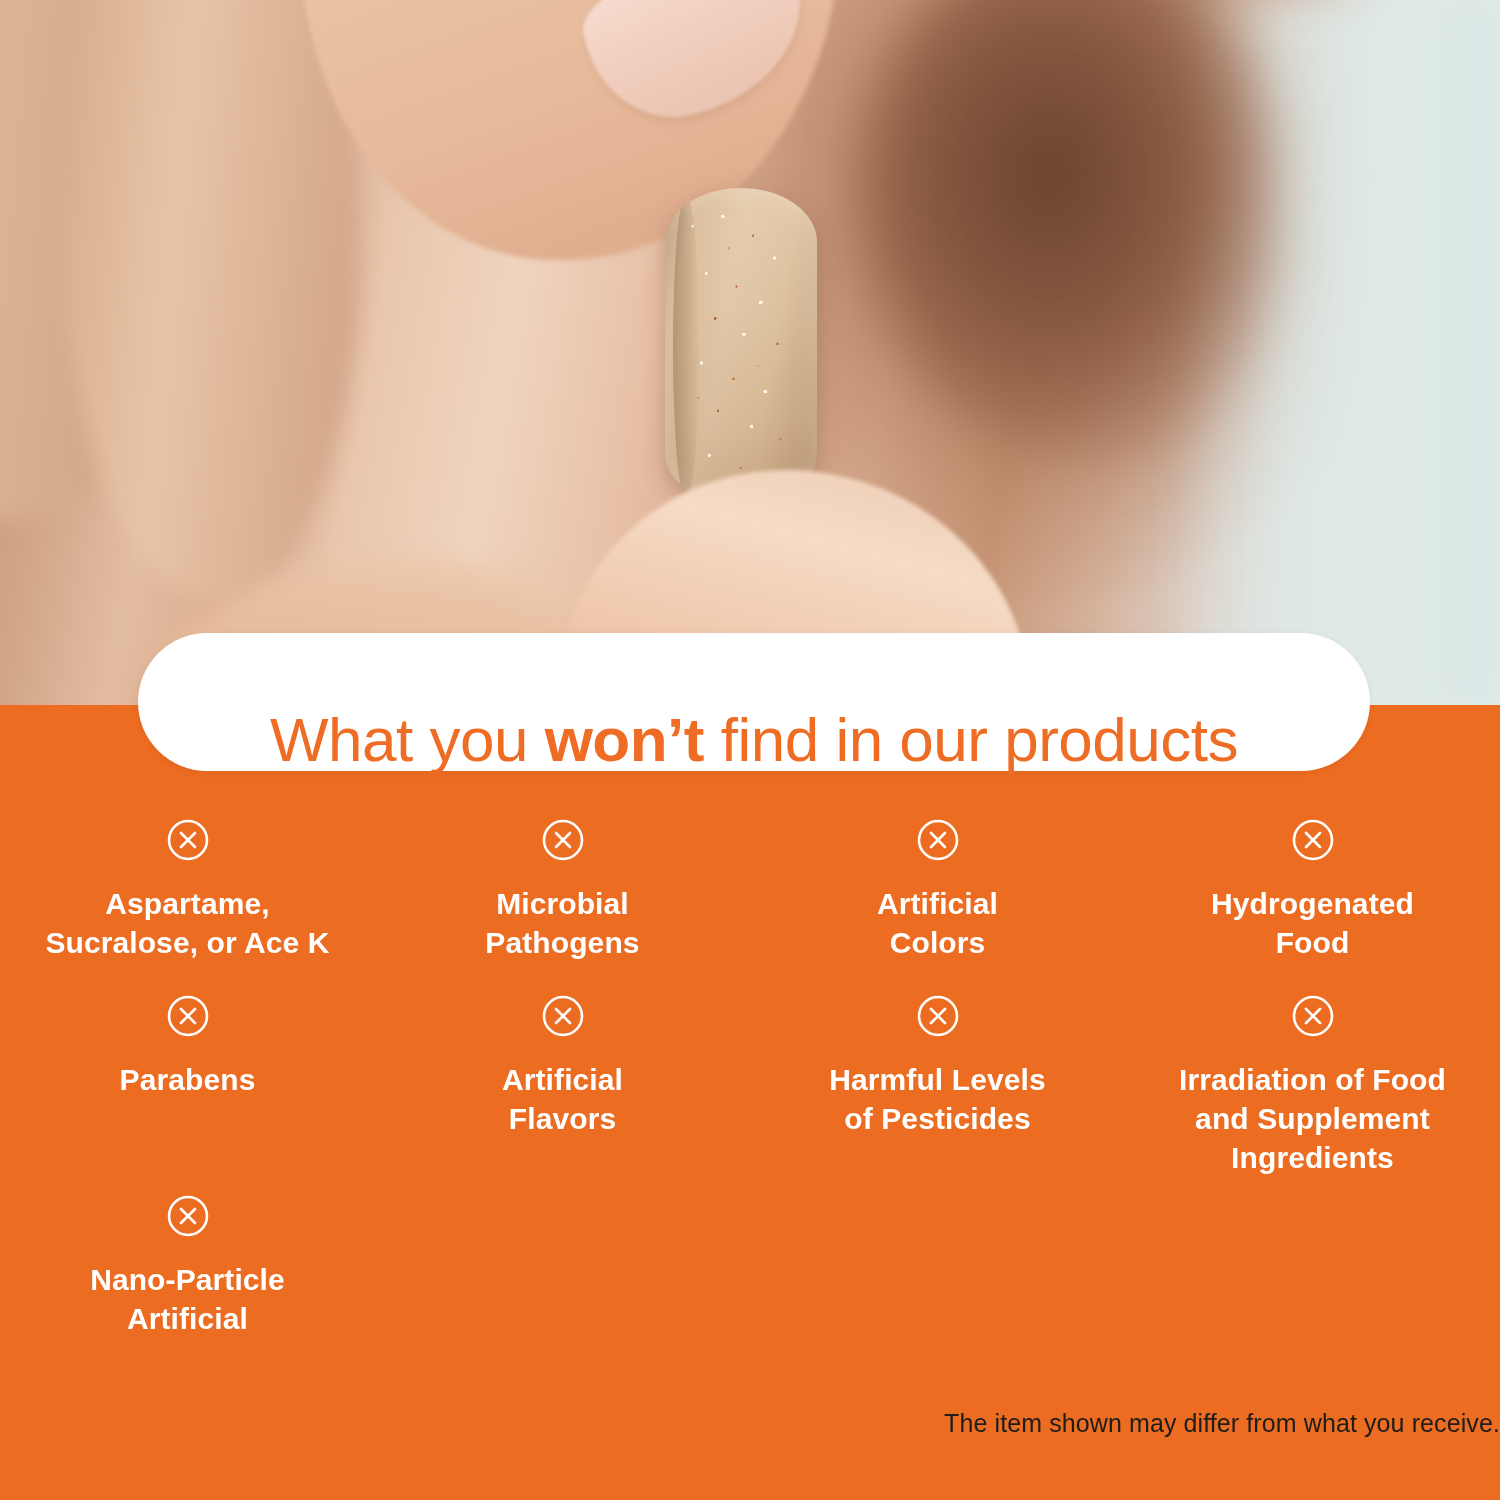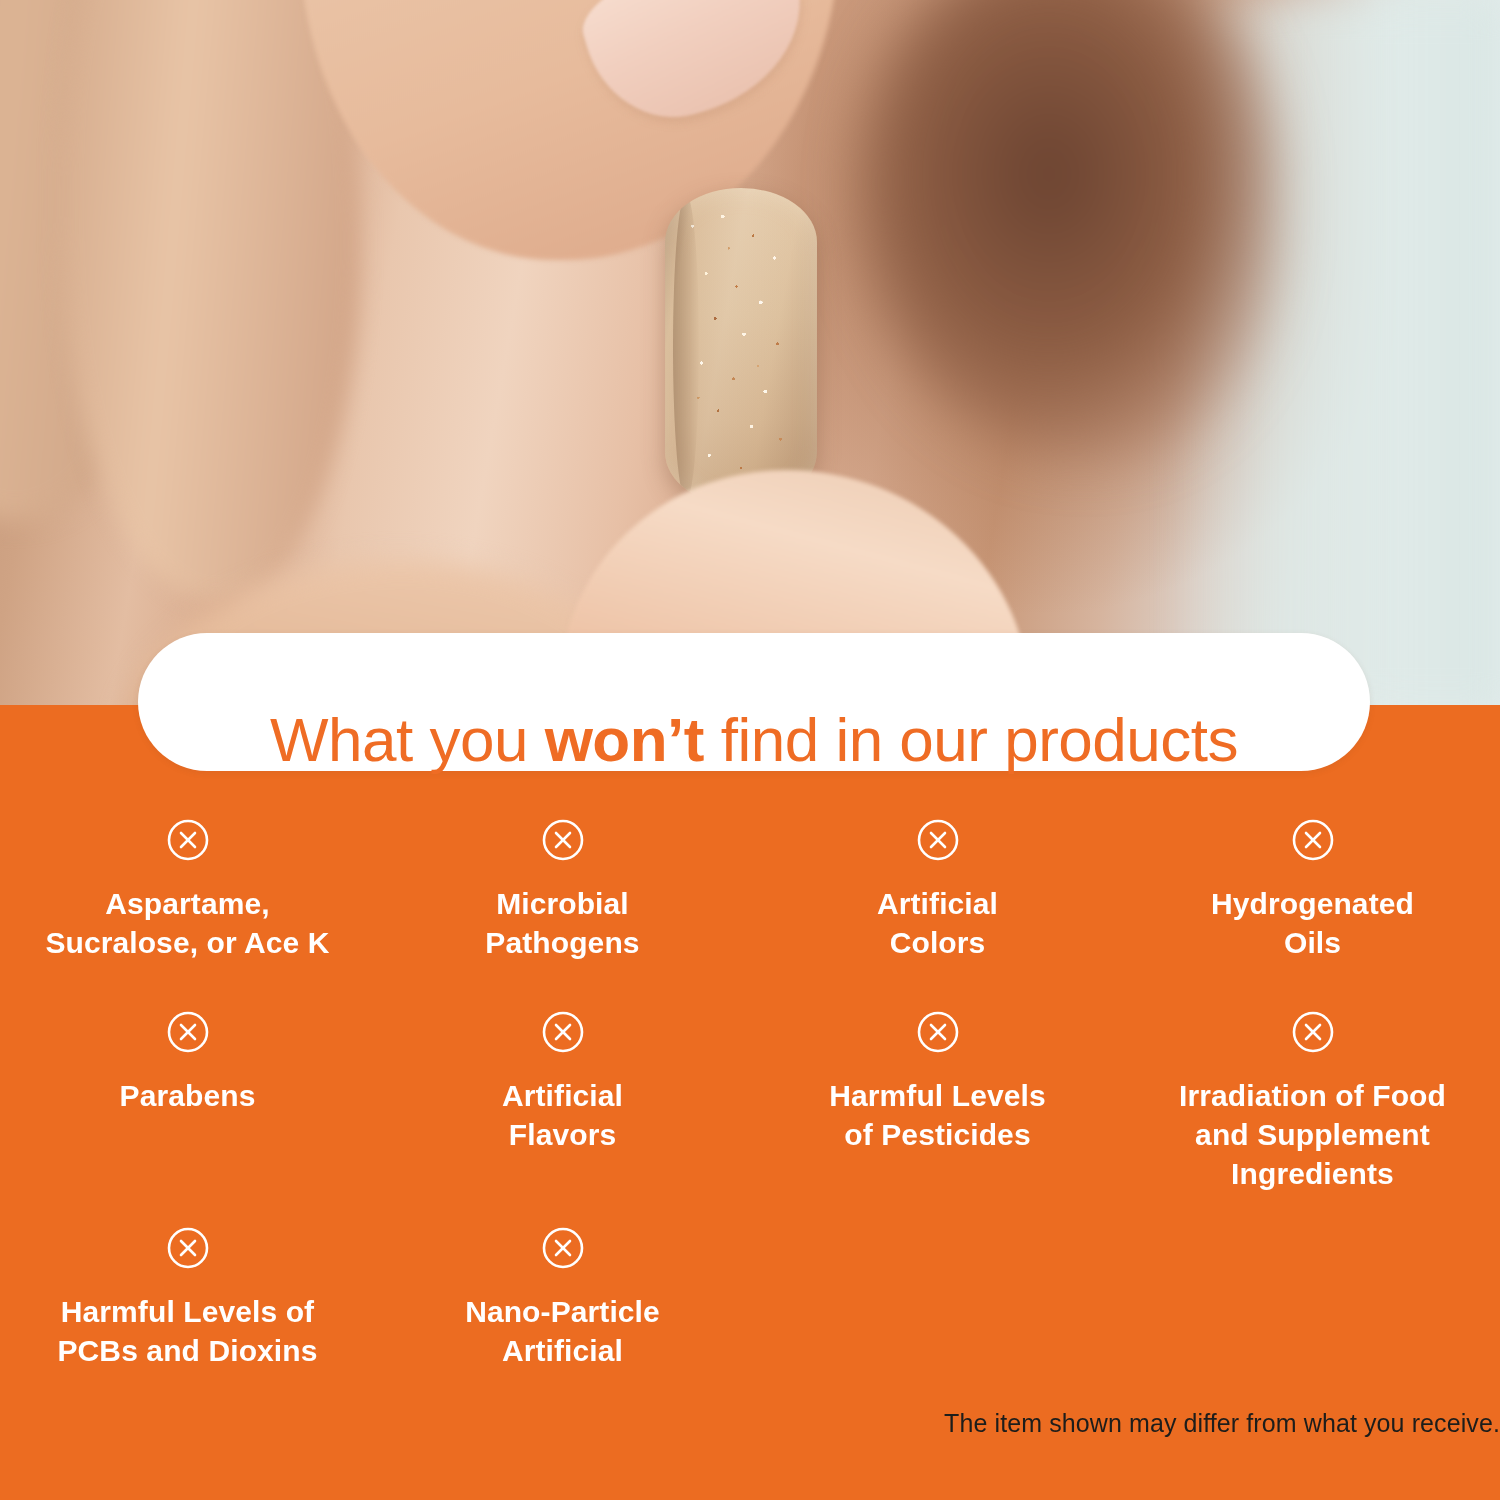--- a/index.html
+++ b/index.html
@@ -211,21 +211,21 @@
   .banner-title .bold { font-weight: 700; }
 
   
   .grid {
     position: absolute;
     left: 0;
     top: 818px;
     width: 1500px;
     display: grid;
     grid-template-columns: repeat(4, 375px);
-    row-gap: 16px;
+    row-gap: 0;
   }
   .cell {
     display: flex;
     flex-direction: column;
     align-items: center;
     padding: 0 14px;
     box-sizing: border-box;
   }
   .cell-r1 { height: 176px; }
   .cell-r2 { height: 172px; }
@@ -320,21 +320,21 @@
 Colors</div>
     </div>
 
     <div class="cell cell-r2">
       <svg class="x-icon" viewBox="0 0 44 44">
         <circle cx="22" cy="22" r="19" fill="none" stroke="#ffffff" stroke-width="2.6"></circle>
         <line x1="15" y1="15" x2="29" y2="29" stroke="#ffffff" stroke-width="2.6" stroke-linecap="round"></line>
         <line x1="29" y1="15" x2="15" y2="29" stroke="#ffffff" stroke-width="2.6" stroke-linecap="round"></line>
       </svg>
       <div class="cell-label">Hydrogenated
-Oils</div>
+Food</div>
     </div>
 
     <div class="cell cell-r2">
       <svg class="x-icon" viewBox="0 0 44 44">
         <circle cx="22" cy="22" r="19" fill="none" stroke="#ffffff" stroke-width="2.6"></circle>
         <line x1="15" y1="15" x2="29" y2="29" stroke="#ffffff" stroke-width="2.6" stroke-linecap="round"></line>
         <line x1="29" y1="15" x2="15" y2="29" stroke="#ffffff" stroke-width="2.6" stroke-linecap="round"></line>
       </svg>
       <div class="cell-label">Parabens</div>
     </div>
@@ -364,29 +364,20 @@
       <svg class="x-icon" viewBox="0 0 44 44">
         <circle cx="22" cy="22" r="19" fill="none" stroke="#ffffff" stroke-width="2.6"></circle>
         <line x1="15" y1="15" x2="29" y2="29" stroke="#ffffff" stroke-width="2.6" stroke-linecap="round"></line>
         <line x1="29" y1="15" x2="15" y2="29" stroke="#ffffff" stroke-width="2.6" stroke-linecap="round"></line>
       </svg>
       <div class="cell-label">Irradiation of Food
 and Supplement
 Ingredients</div>
     </div>
 
-    <div class="cell cell-r3">
-      <svg class="x-icon" viewBox="0 0 44 44">
-        <circle cx="22" cy="22" r="19" fill="none" stroke="#ffffff" stroke-width="2.6"></circle>
-        <line x1="15" y1="15" x2="29" y2="29" stroke="#ffffff" stroke-width="2.6" stroke-linecap="round"></line>
-        <line x1="29" y1="15" x2="15" y2="29" stroke="#ffffff" stroke-width="2.6" stroke-linecap="round"></line>
-      </svg>
-      <div class="cell-label">Harmful Levels of
-PCBs and Dioxins</div>
-    </div>
 
     <div class="cell cell-r3">
       <svg class="x-icon" viewBox="0 0 44 44">
         <circle cx="22" cy="22" r="19" fill="none" stroke="#ffffff" stroke-width="2.6"></circle>
         <line x1="15" y1="15" x2="29" y2="29" stroke="#ffffff" stroke-width="2.6" stroke-linecap="round"></line>
         <line x1="29" y1="15" x2="15" y2="29" stroke="#ffffff" stroke-width="2.6" stroke-linecap="round"></line>
       </svg>
       <div class="cell-label">Nano-Particle
 Artificial</div>
     </div>

